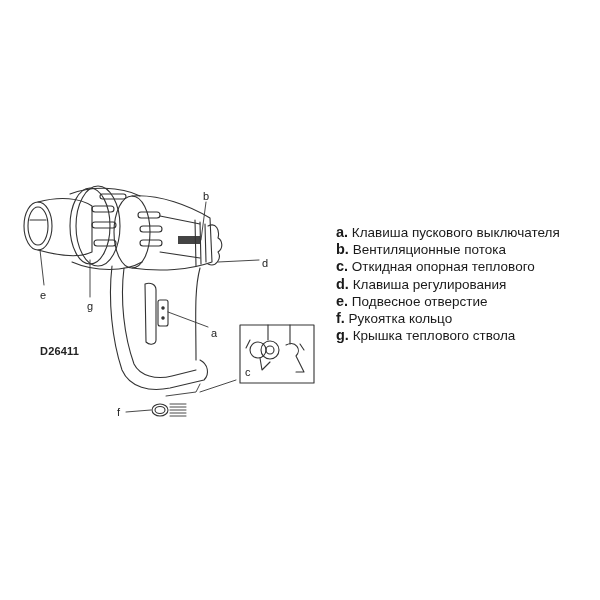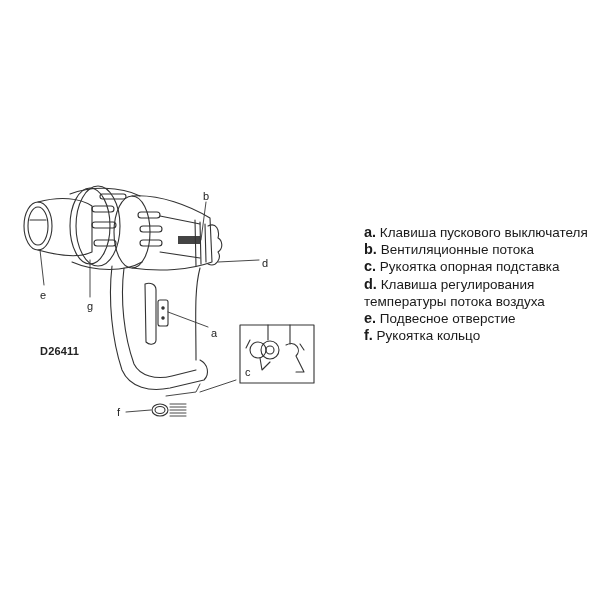--- a/index.html
+++ b/index.html
@@ -1,20 +1,20 @@
 <!DOCTYPE html>
 <html><head>
 <meta charset="utf-8">
 <style>
   html, body { margin:0; padding:0; background:#ffffff; }
   body { width:600px; height:600px; position:relative; overflow:hidden; font-family:"Liberation Sans", sans-serif; color:#1a1a1a; }
   #diagram { position:absolute; left:0; top:0; width:600px; height:600px; }
   .callout { position:absolute; font-size:11px; color:#222; }
   .model { position:absolute; left:40px; top:345px; font-size:11px; font-weight:bold; color:#222; letter-spacing:0.2px;text-align:center; }
-  .legend { position:absolute; left:336px; top:224px; font-size:13.5px; line-height:16.2px; color:#1a1a1a;margin-left:28px; }
+  .legend { position:absolute; left:336px; top:224px; font-size:13.5px; line-height:16.2px; color:#1a1a1a; }
   .legend .row { white-space:nowrap; }
   .legend .key { font-weight:bold; font-size:14.5px; }
 </style>
 </head>
 <body>
 
 <svg id="diagram" viewBox="0 0 600 600" xmlns="http://www.w3.org/2000/svg" fill="none" stroke="#333" stroke-width="1.1" stroke-linejoin="round" stroke-linecap="round">
 
   <g>
     <ellipse cx="38" cy="226" rx="14" ry="24"></ellipse>
@@ -94,18 +94,18 @@
 <div class="callout" style="left:262px;top:257px;">d</div>
 <div class="callout" style="left:211px;top:327px;">a</div>
 <div class="callout" style="left:245px;top:366px;">c</div>
 <div class="callout" style="left:117px;top:406px;">f</div>
 
 <div class="model">D26411</div>
 
 <div class="legend">
   <div class="row"><span class="key">a.</span><span> Клавиша пускового выключателя</span></div>
   <div class="row"><span class="key">b.</span><span> Вентиляционные потока</span></div>
-  <div class="row"><span class="key">c.</span><span> Рукоятка опорная подставка</span></div>
+  <div class="row"><span class="key">c.</span><span> Откидная опорная теплового</span></div>
   <div class="row"><span class="key">d.</span><span> Клавиша регулирования</span></div>
-  <div class="row"><span class="key"></span><span>температуры потока воздуха</span></div>
   <div class="row"><span class="key">e.</span><span> Подвесное отверстие</span></div>
   <div class="row"><span class="key">f.</span><span> Рукоятка кольцо</span></div>
+  <div class="row"><span class="key">g.</span><span> Крышка теплового ствола</span></div>
 </div>
 
 </body></html>

